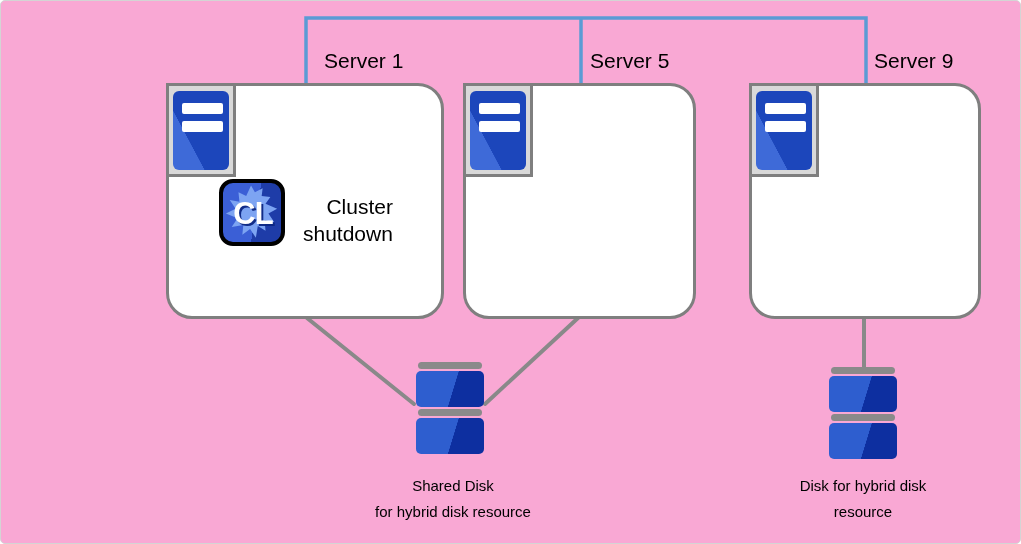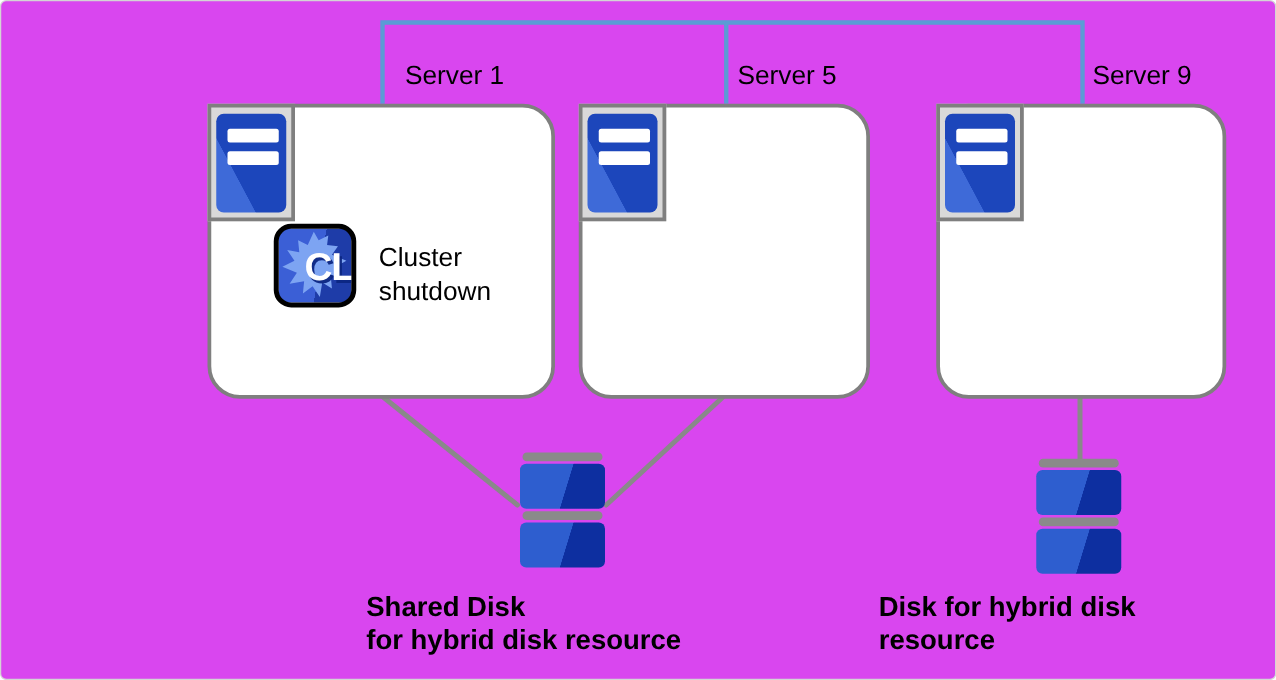--- a/index.html
+++ b/index.html
@@ -1,20 +1,20 @@
 <!DOCTYPE html>
 <html style="--connector-blue: #5b9bd5; --box-border-gray: #7f7f7f; --wire-gray: #898989; --tray-gray: #d9d9d9; --server-blue: #1c46bb; --server-blue-light: #3e6ad8; --disk-blue: #2e5ecf; --disk-blue-dark: #0d2fa0; --disk-cap-gray: #8a8a8a;"><head>
 <meta charset="utf-8">
 <style>
   html,body{margin:0;padding:0;background:#fff;}
   .canvas{
     position:relative;
     width:1021px;height:544px;
     box-sizing:border-box;
-    background:#d946ef;
+    background:#f9a8d4;
     border:1px solid #d4d4d4;
     border-radius:5px;
     overflow:hidden;
     font-family:"Liberation Sans", sans-serif;
     color:#000;
   }
   .wires{position:absolute;left:0;top:0;width:1021px;height:544px;}
   .wire-blue{fill:none;stroke:var(--connector-blue,#5b9bd5);stroke-width:3.5;}
   .wire-gray{fill:none;stroke:var(--wire-gray,#898989);stroke-width:4;stroke-linecap:round;}
 
@@ -59,46 +59,46 @@
     width:66px;height:67px;
     box-sizing:border-box;
     border:4px solid #000;
     border-radius:14px;
     background:linear-gradient(100deg,#3b5fd6 56%,#1e3ca8 56%);
     overflow:hidden;
   }
   .cl-blob{position:absolute;left:0;top:0;width:58px;height:59px;}
   .cl-text{
     position:absolute;left:0;top:13px;width:60px;
-    text-align:right;
+    text-align:center;
     font-size:31px;font-weight:bold;color:#fff;
     letter-spacing:-1px;
     text-shadow:2px 2px 0 rgba(12,38,130,.95);
   }
   .note{
     position:absolute;left:302px;top:192px;
-    font-size:21px;line-height:27px;white-space:pre-line;
+    font-size:21px;line-height:27px;white-space:pre-line;text-align:right;
   }
 
   .disk{position:absolute;width:68px;}
   .d1{left:415px;top:361px;}
   .d2{left:828px;top:366px;}
   .disk .cap{
     width:64px;height:7px;margin:0 auto 2px auto;
     background:var(--disk-cap-gray,#8a8a8a);border-radius:4px;
   }
   .disk .platter{
     width:68px;height:36px;margin-bottom:2px;
     border-radius:5px;
     background:linear-gradient(107deg,var(--disk-blue,#2e5ecf) 54%,var(--disk-blue-dark,#0d2fa0) 54.5%);
   }
   .disk-label{
     position:absolute;top:472px;width:320px;
-    text-align:left;
-    font-size:22px;line-height:26px;white-space:pre-line;font-weight:bold;
+    text-align:center;
+    font-size:15px;line-height:26px;white-space:pre-line;
   }
   .dl1{left:292px;}
   .dl2{left:702px;}
 </style>
 </head>
 <body>
 
 <div class="canvas">
 
   <svg class="wires" viewBox="0 0 1021 544" aria-hidden="true">

